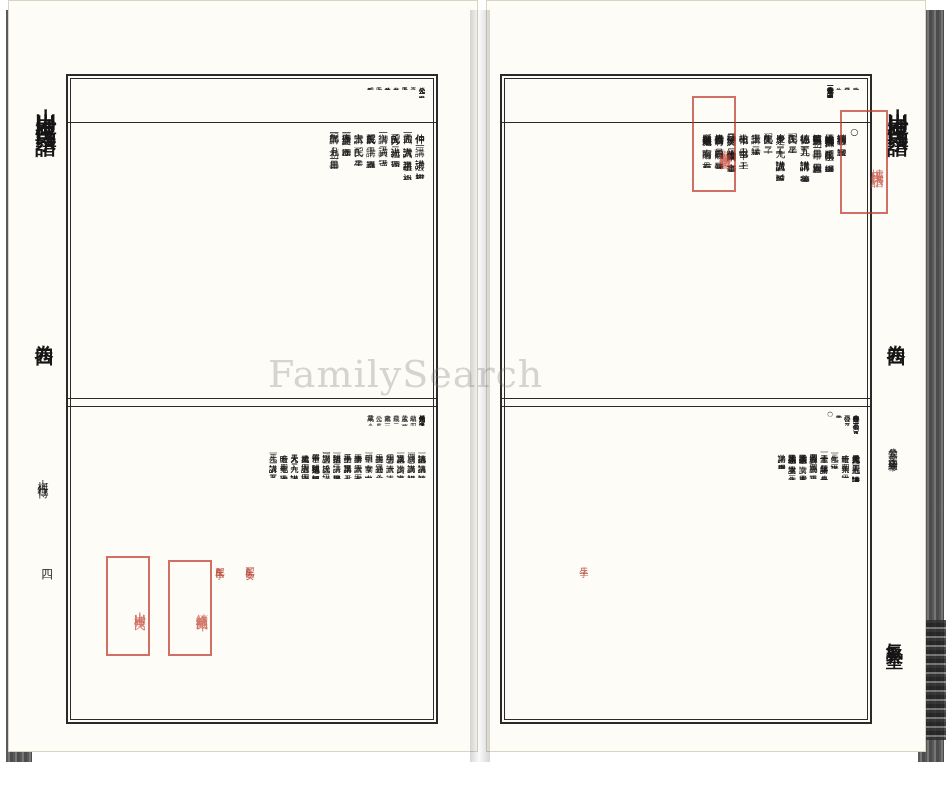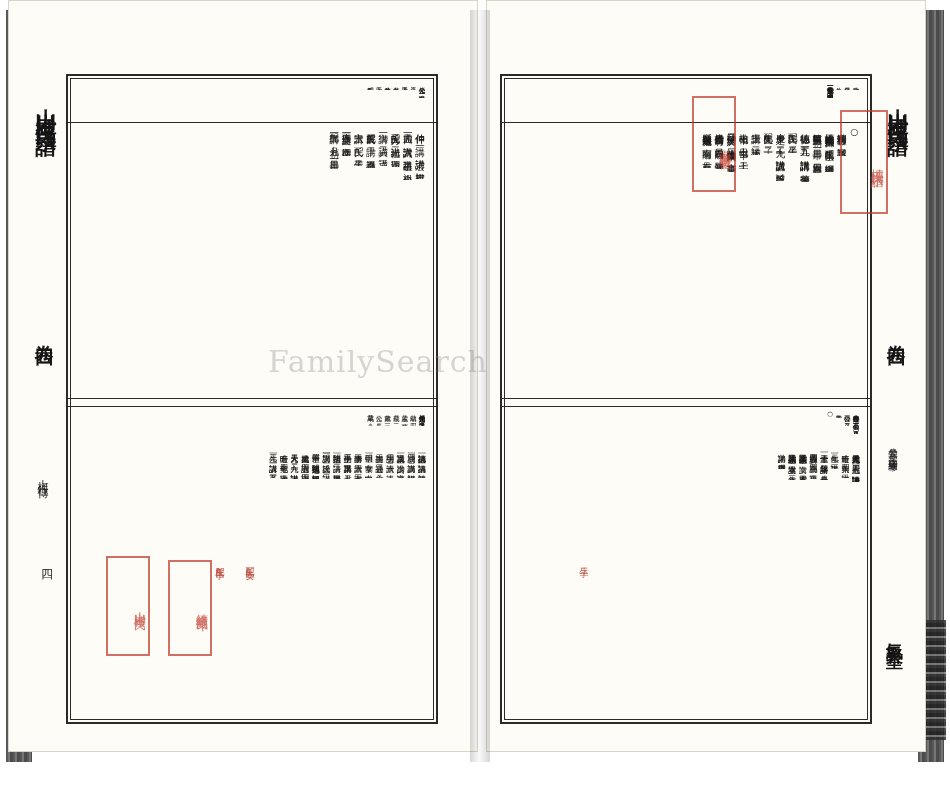--- a/index.html
+++ b/index.html
@@ -191,23 +191,23 @@
     font-size: 9px;
     letter-spacing: 1px;
     opacity: .85;
     line-height: 1.1;
   }
 
   
   .watermark {
     position: absolute;
     left: 268px;
-    top: 344px;
+    top: 352px;
     font-family: "DejaVu Serif", "Liberation Serif", serif;
-    font-size: 30px;
+    font-size: 38px;
     color: rgba(120,120,120,.30);
     letter-spacing: 1px;
     user-select: none;
     pointer-events: none;
     white-space: nowrap;
   }
 </style>
 </head>
 <body>
 

